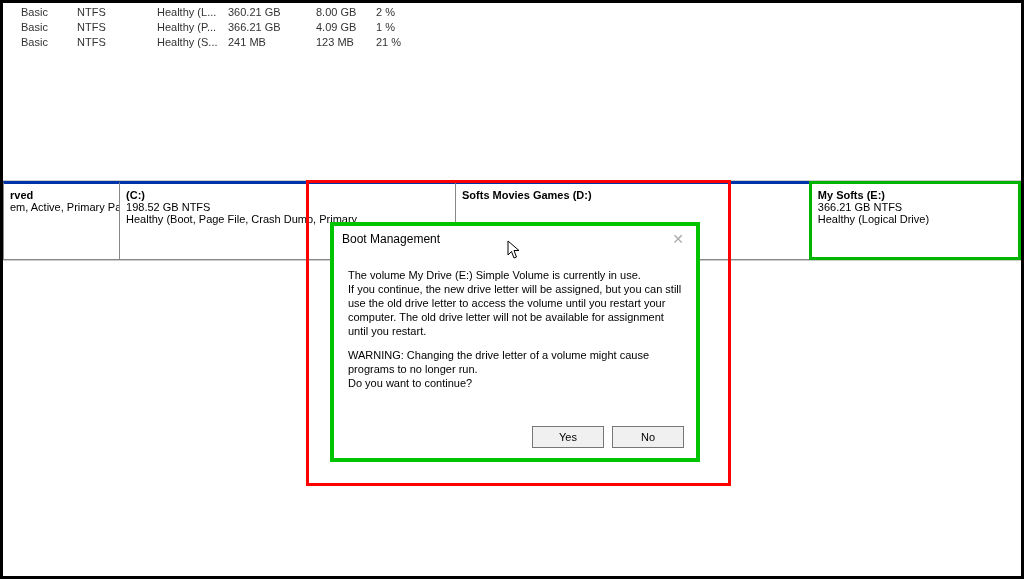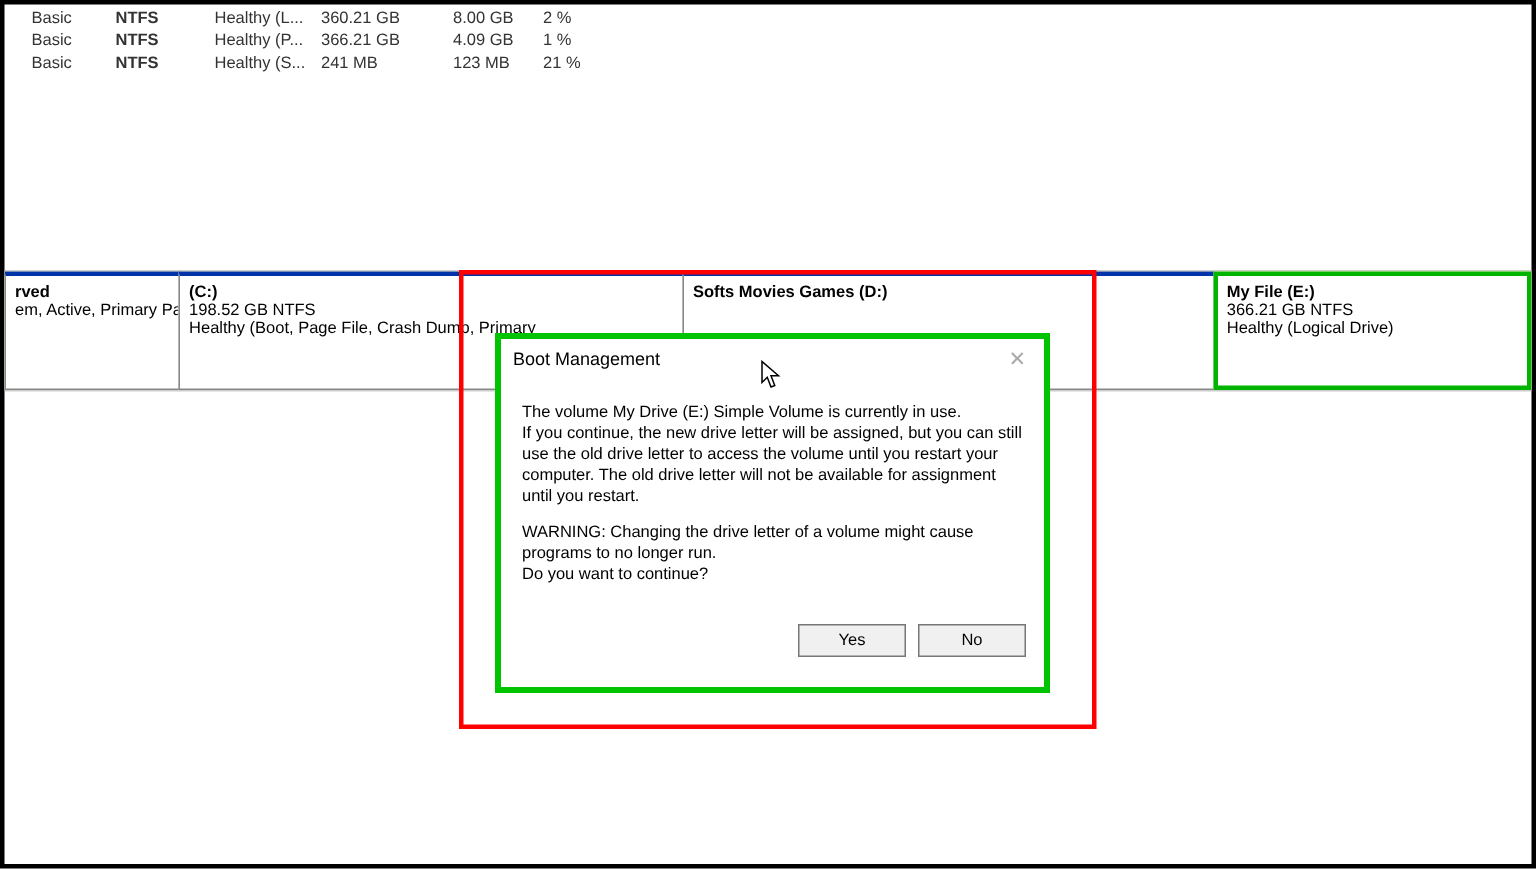--- a/index.html
+++ b/index.html
@@ -15,21 +15,21 @@
     }
     .volume-list {
       padding: 2px 18px 0 18px;
     }
     .volume-row {
       display: flex;
       color: #333;
       line-height: 15px;
     }
     .col-layout { width: 56px; }
-    .col-fs { width: 66px; font-weight: bold; }
+    .col-fs { width: 80px; }
     .col-status { width: 71px; }
     .col-capacity { width: 88px; text-align: left; }
     .col-free { width: 60px; text-align: left; }
     .col-pct { width: 40px; text-align: left; }
 
     .disk-map-area {
       position: absolute;
       top: 177px;
       left: 0;
       right: 0;
@@ -104,21 +104,21 @@
     .dialog-body {
       padding: 18px 14px 8px 14px;
       flex: 1;
       line-height: 14px;
     }
     .dialog-body p { margin-bottom: 10px; }
     .dialog-buttons {
       display: flex;
       justify-content: flex-end;
       gap: 8px;
-      padding: 8px 12px 20px 12px;
+      padding: 8px 12px 10px 12px;
     }
     .dialog-buttons button {
       width: 72px;
       height: 22px;
       background: #f0f0f0;
       border: 1px solid #777;
       font-size: 11px;
       font-family: inherit;
       cursor: pointer;
     }
@@ -171,21 +171,21 @@
     <div class="partition part2">
       <span class="pname">(C:)</span>
       <span class="psize">198.52 GB NTFS</span>
       <span class="pstatus">Healthy (Boot, Page File, Crash Dump, Primary</span>
     </div>
     <div class="partition part3">
       <span class="pname">Softs  Movies  Games  (D:)</span>
     </div>
     <div class="partition part4 part4-wrap">
       <div class="hatch"></div>
-      <span class="pname">My File  (E:)</span>
+      <span class="pname">My Softs  (E:)</span>
       <span class="psize">366.21 GB NTFS</span>
       <span class="pstatus">Healthy (Logical Drive)</span>
     </div>
   </div>
 </div>
 
 <div class="red-box"></div>
 
 <div class="dialog">
   <div class="dialog-titlebar">

